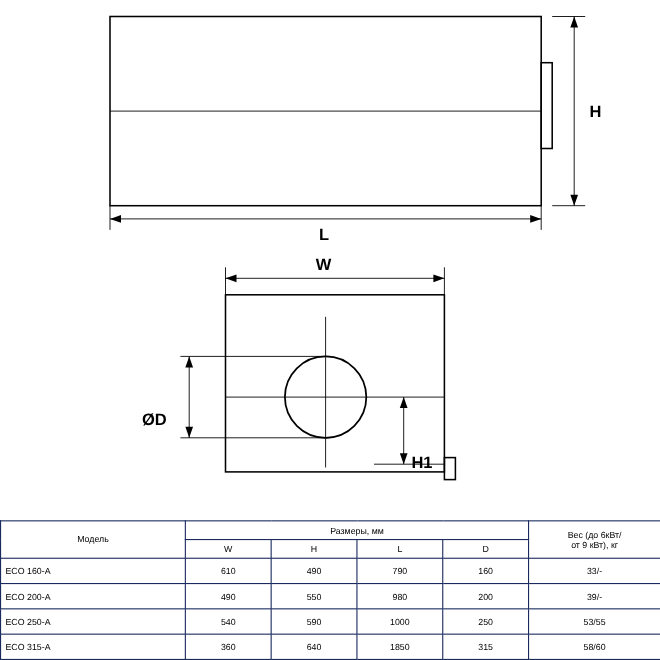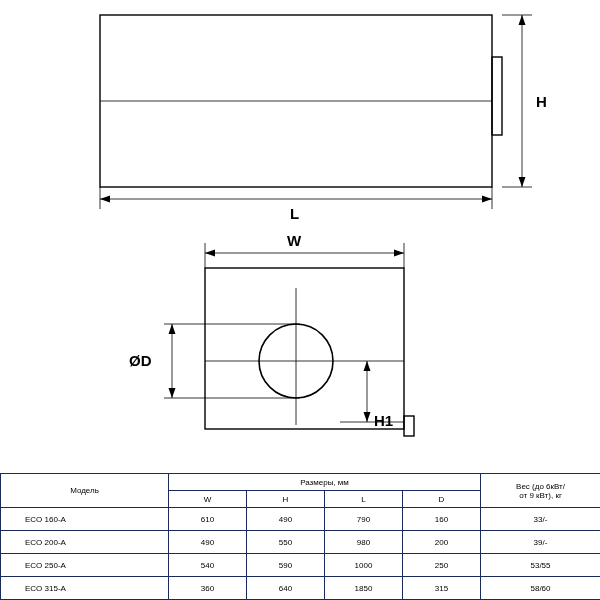--- a/index.html
+++ b/index.html
@@ -74,21 +74,21 @@
   table.specs thead th.model-head {
     font-size: 8px;
     margin-left: 12px;
   }
   table.specs tbody td {
     height: 22px;
     font-size: 8px;
   }
   table.specs tbody td.model-cell {
     text-align: left;
-    padding-left: 24px;
+    padding-left: 4px;
   }
   .w-model { width: 168px; }
   .w-dim   { width: 78px; }
   .w-weight{ width: 120px; }
 </style>
 </head>
 <body>
 
 <div class="page">
 
@@ -153,21 +153,21 @@
         <line x1="367" y1="361" x2="367" y2="422"></line>
         <line x1="340" y1="422" x2="404" y2="422"></line>
         <polygon points="367,361 363.5,371 370.5,371" fill="#000" stroke="none"></polygon>
         <polygon points="367,422 363.5,412 370.5,412" fill="#000" stroke="none"></polygon>
       </g>
     </svg>
 
     <div class="dim-label" style="left:536px; top:93px;">H</div>
     <div class="dim-label" style="left:290px; top:205px;">L</div>
     <div class="dim-label" style="left:287px; top:232px;">W</div>
-    <div class="dim-label" style="left:129px; top:352px;">ØD</div>
+    <div class="dim-label" style="left:129px; top:373px;">ØD</div>
     <div class="dim-label" style="left:374px; top:383px;margin-top:29px;">H1</div>
   </div>
 
 
   <table class="specs">
     <colgroup>
       <col class="w-model">
       <col class="w-dim">
         <col class="w-dim">
         <col class="w-dim">

